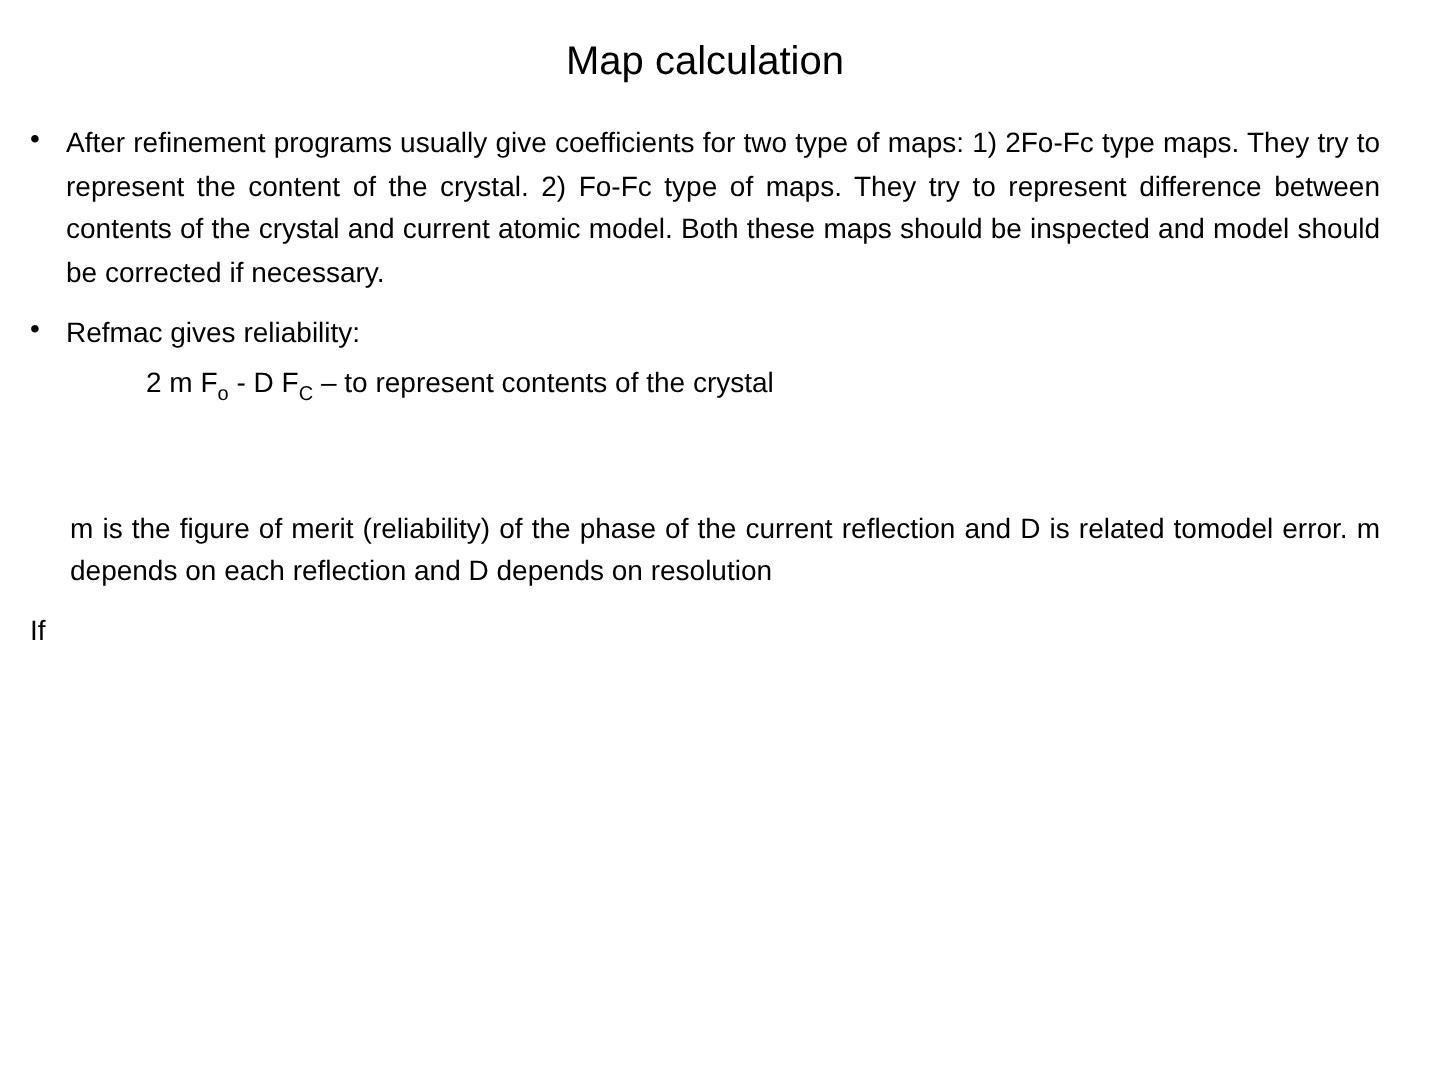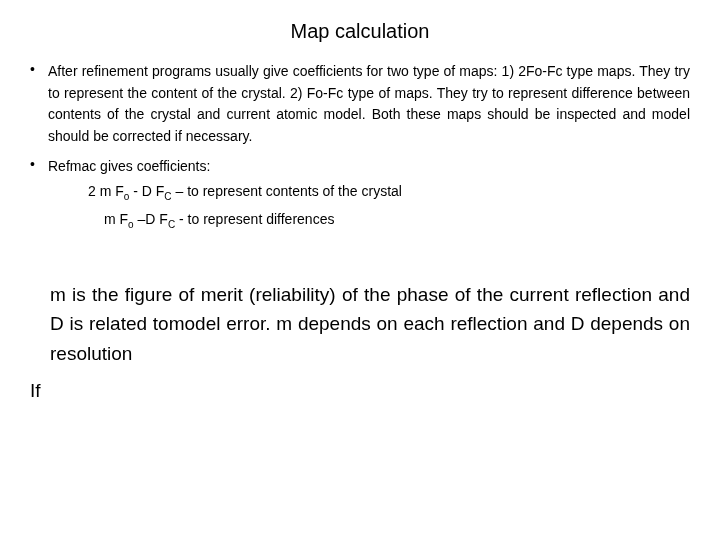--- a/index.html
+++ b/index.html
@@ -14,21 +14,21 @@
       background: #ffffff;
       font-family: Arial, Helvetica, sans-serif;
       font-size: 14px;
       color: #000000;
       overflow: hidden;
     }
 
     .page {
       width: 720px;
       height: 540px;
-      padding: 20px 30px 20px 30px;
+      padding: 20px 30px 20px 15px;
       display: flex;
       flex-direction: column;
     }
 
     .title {
       text-align: center;
       font-size: 20px;
       font-weight: normal;
       margin-bottom: 18px;
       font-family: Arial, Helvetica, sans-serif;
@@ -74,21 +74,21 @@
       font-size: 14px;
     }
 
     sub {
       font-size: 10px;
       vertical-align: sub;
     }
 
     .bottom-section {
       margin-top: 14px;
-      font-size: 19px;
+      font-size: 14px;
       line-height: 1.55;
     }
 
     .bottom-para {
       margin-bottom: 8px;
       text-align: justify;
     }
 
     .indent-text {
       padding-left: 20px;
@@ -114,30 +114,25 @@
 
   <div class="bullet-section">
     <div class="bullet-item">
       <span class="bullet-dot">•</span>
       <span class="bullet-text">After refinement programs usually give coefficients for two type of maps: 1) 2Fo-Fc type maps. They try to represent the content of the crystal. 2) Fo-Fc type of maps. They try to represent difference between contents of the crystal and current atomic model. Both these maps should be inspected and model should be corrected if necessary.</span>
     </div>
 
     <div class="bullet-item">
       <span class="bullet-dot">•</span>
       <span class="bullet-text">
-        <span>Refmac gives coefficients:</span>
+        <span>Refmac gives reliability:</span>
         <div class="formula-block">
           <div class="formula-line">
             <span class="formula-text">
               2 m F<sub>o</sub> - D F<sub>C</sub> – to represent contents of the crystal
-            </span>
-          </div>
-          <div class="formula-line">
-            <span class="formula-text" style="padding-left:16px;">
-              m F<sub>o</sub> –D F<sub>C</sub> -  to represent differences
             </span>
           </div>
         </div>
       </span>
     </div>
   </div>
 
   <div class="bottom-section">
     <div class="bottom-para indent-text">
       m is the figure of merit (reliability) of the phase of the current reflection and D is related to<span>model error. m depends on each reflection and D depends on resolution</span>

